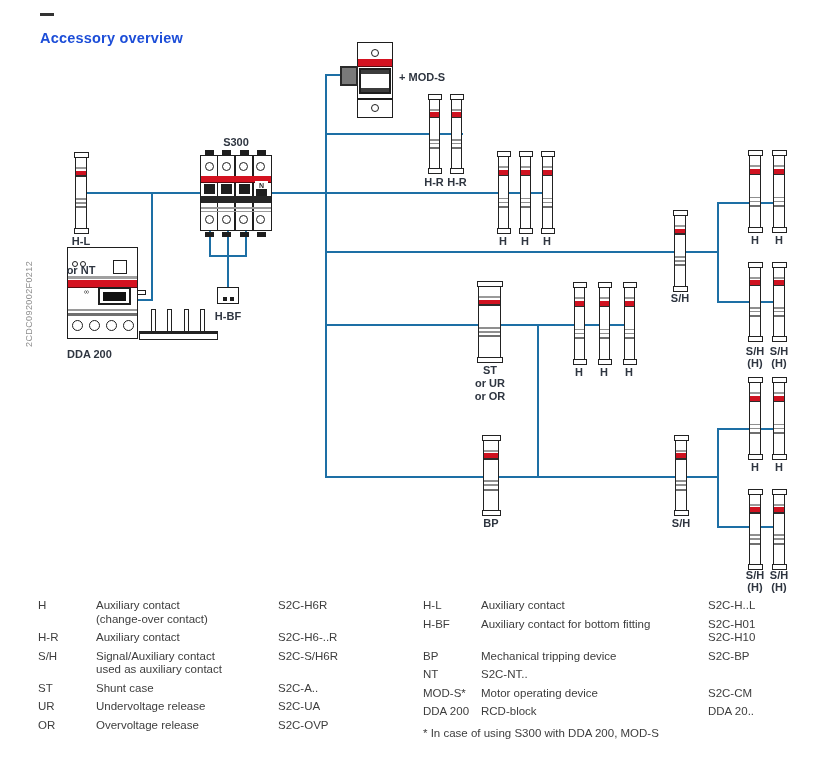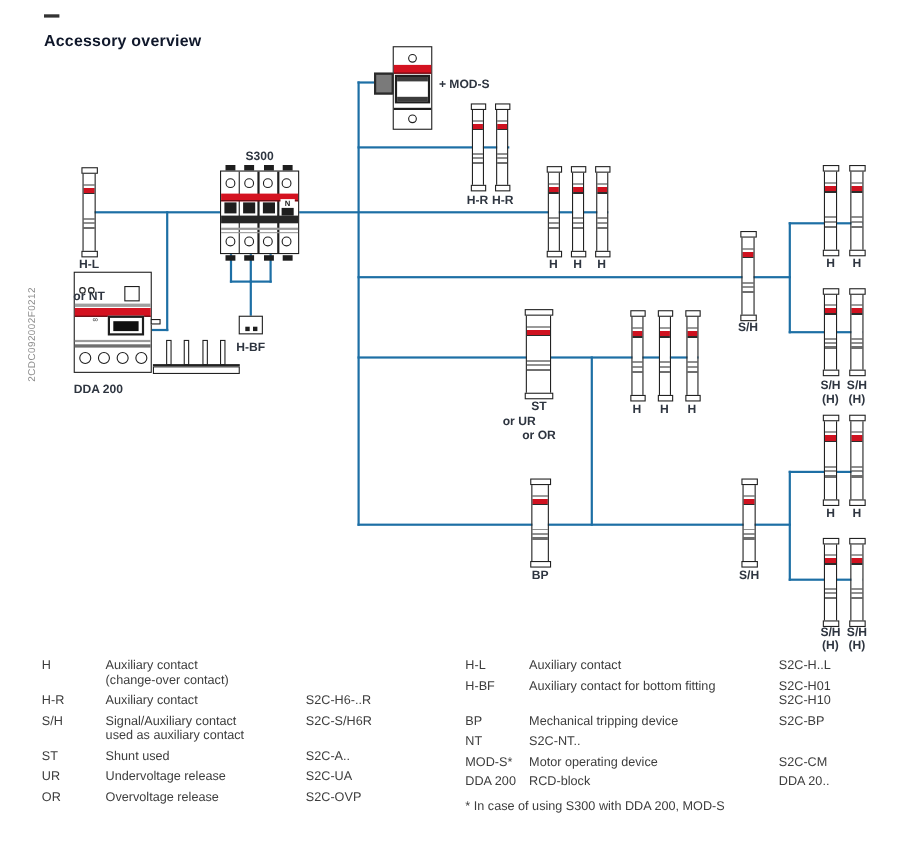--- a/index.html
+++ b/index.html
@@ -1,21 +1,21 @@
 <!DOCTYPE html>
 <html><head>
 <meta charset="utf-8">
 <style>
   html,body{margin:0;padding:0;background:#fff;}
   #page{position:relative;width:816px;height:772px;background:#fff;overflow:hidden;
         font-family:"Liberation Sans",sans-serif;}
 
   
   .dash{position:absolute;left:40px;top:13px;width:14px;height:3px;background:#333;}
-  .title{position:absolute;left:40px;top:30px;font-size:14.5px;font-weight:600;color:#0f172a;letter-spacing:.2px;}
+  .title{position:absolute;left:40px;top:30px;font-size:14.5px;font-weight:600;color:#1d4ed8;letter-spacing:.2px;}
   .vcode{position:absolute;left:24px;top:347px;transform:rotate(-90deg);transform-origin:0 0;
          font-size:9px;color:#8d8d8d;letter-spacing:.4px;white-space:nowrap;}
 
   
   .wire{position:absolute;background:#1d6fa5;z-index:1;}
   .hl{height:2px;}
   .vl{width:2px;}
 
   
   .dev{position:absolute;box-sizing:border-box;background:#fff;border:1.5px solid #222;z-index:3;}
@@ -233,21 +233,21 @@
 
   <div class="dev striped" style="left:749px;top:266px;width:12px;height:72px"></div>
   <div class="dev striped" style="left:773px;top:266px;width:12px;height:72px"></div>
   <div class="dl" style="left:755px;top:345px"><span>S/H</span></div>
   <div class="dl" style="left:779px;top:345px"><span>S/H</span></div>
   <div class="dl" style="left:755px;top:357px"><span>(H)</span></div>
   <div class="dl" style="left:779px;top:357px"><span>(H)</span></div>
 
   <div class="dev striped" style="left:478px;top:285px;width:23px;height:74px"></div>
   <div class="dl" style="left:490px;top:364px"><span>ST</span></div>
-  <div class="dl" style="left:472px;top:377px"><span>or UR</span></div>
+  <div class="dl" style="left:490px;top:377px"><span>or UR</span></div>
   <div class="dl" style="left:490px;top:390px"><span>or OR</span></div>
 
   <div class="dev striped" style="left:574px;top:286px;width:11px;height:75px"></div>
   <div class="dev striped" style="left:599px;top:286px;width:11px;height:75px"></div>
   <div class="dev striped" style="left:624px;top:286px;width:11px;height:75px"></div>
   <div class="dl" style="left:579px;top:366px"><span>H</span></div>
   <div class="dl" style="left:604px;top:366px"><span>H</span></div>
   <div class="dl" style="left:629px;top:366px"><span>H</span></div>
 
   <div class="dev striped" style="left:483px;top:439px;width:16px;height:73px"></div>
@@ -268,37 +268,38 @@
   <div class="dl" style="left:755px;top:581px"><span>(H)</span></div>
   <div class="dl" style="left:779px;top:581px"><span>(H)</span></div>
 
   <div class="legend legend-left">
     <div class="lrow">
       <div>H</div>
       <div>
         <div>Auxiliary contact</div>
         <div>(change-over contact)</div>
       </div>
+      <div>S2C-H6R</div>
     </div>
     <div class="lrow">
       <div>H-R</div>
       <div>Auxiliary contact</div>
       <div>S2C-H6-..R</div>
     </div>
     <div class="lrow">
       <div>S/H</div>
       <div>
         <div>Signal/Auxiliary contact</div>
         <div>used as auxiliary contact</div>
       </div>
       <div>S2C-S/H6R</div>
     </div>
     <div class="lrow">
       <div>ST</div>
-      <div>Shunt used</div>
+      <div>Shunt case</div>
       <div>S2C-A..</div>
     </div>
     <div class="lrow">
       <div>UR</div>
       <div>Undervoltage release</div>
       <div>S2C-UA</div>
     </div>
     <div class="lrow">
       <div>OR</div>
       <div>Overvoltage release</div>

